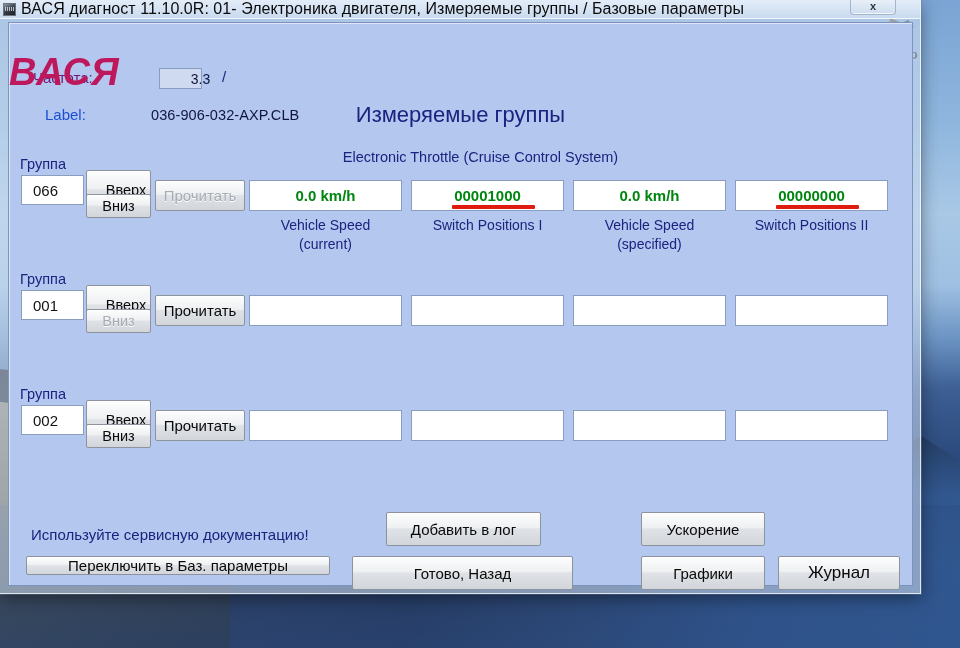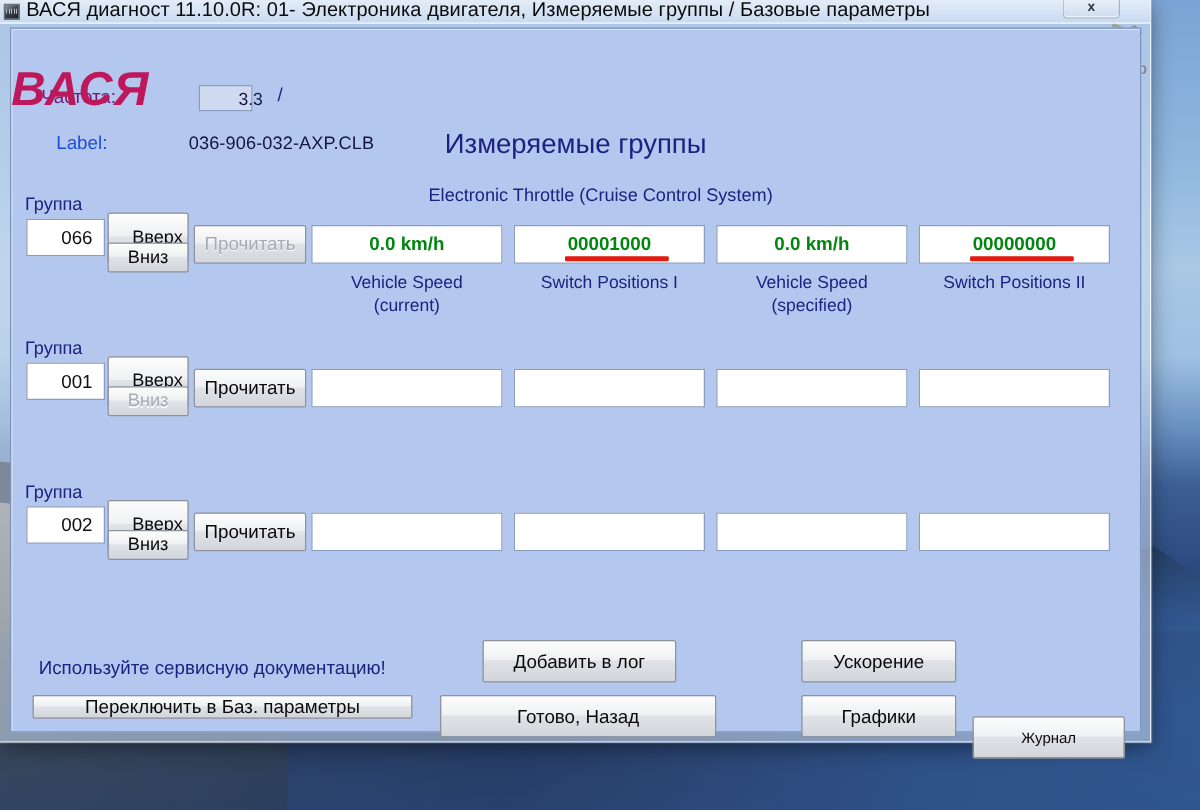--- a/index.html
+++ b/index.html
@@ -127,21 +127,21 @@
 
   
   .group{position:absolute;left:0;right:0;}
   .group-caption{
     position:absolute;left:11px;top:0;font-size:14.5px;color:#1b2280;
   }
   .group-num{
     position:absolute;left:12px;top:19px;width:63px;height:30px;
     background:#fff;border:1px solid #8a9cc0;box-sizing:border-box;
     display:flex;align-items:center;justify-content:flex-end;
-    padding-right:9px;font-size:15px;color:#111;
+    padding-right:25px;font-size:15px;color:#111;
   }
 
   .btn{
     background:linear-gradient(to bottom,#fdfdfd 0%,#eef0f2 46%,#dfe2e6 50%,#d2d6db 100%);
     border:1px solid #8d939c;border-radius:2px;box-sizing:border-box;
     color:#0a0a0a;font-family:inherit;cursor:pointer;
     box-shadow:inset 0 1px 0 rgba(255,255,255,.9);
     display:flex;align-items:center;justify-content:center;
   }
   .btn.disabled{color:#a7abb2;text-shadow:0 1px 0 #fff;cursor:default;}
@@ -179,21 +179,21 @@
 
   
   #hint{
     position:absolute;left:22px;top:503px;font-size:15px;color:#1b2280;
   }
   #btn-addlog{position:absolute;left:377px;top:489px;width:155px;height:34px;font-size:15px;}
   #btn-accel{position:absolute;left:632px;top:489px;width:124px;height:34px;font-size:15px;}
   #btn-switch{position:absolute;left:17px;top:533px;width:304px;height:19px;font-size:15px;}
   #btn-done{position:absolute;left:343px;top:533px;width:221px;height:34px;font-size:15px;}
   #btn-graphs{position:absolute;left:632px;top:533px;width:124px;height:34px;font-size:15px;}
-  #btn-journal{position:absolute;left:769px;top:533px;width:122px;height:34px;font-size:12px;margin-top:17px;}
+  #btn-journal{position:absolute;left:769px;top:533px;width:122px;height:34px;font-size:17px;}
 </style>
 </head>
 <body>
 
 <div id="desktop">
   <div id="wall-mountains"></div>
   <div id="wall-shore"></div>
   <div id="wall-water"></div>
   <div id="wall-bird"></div>
   <div id="wall-shop">shop</div>

